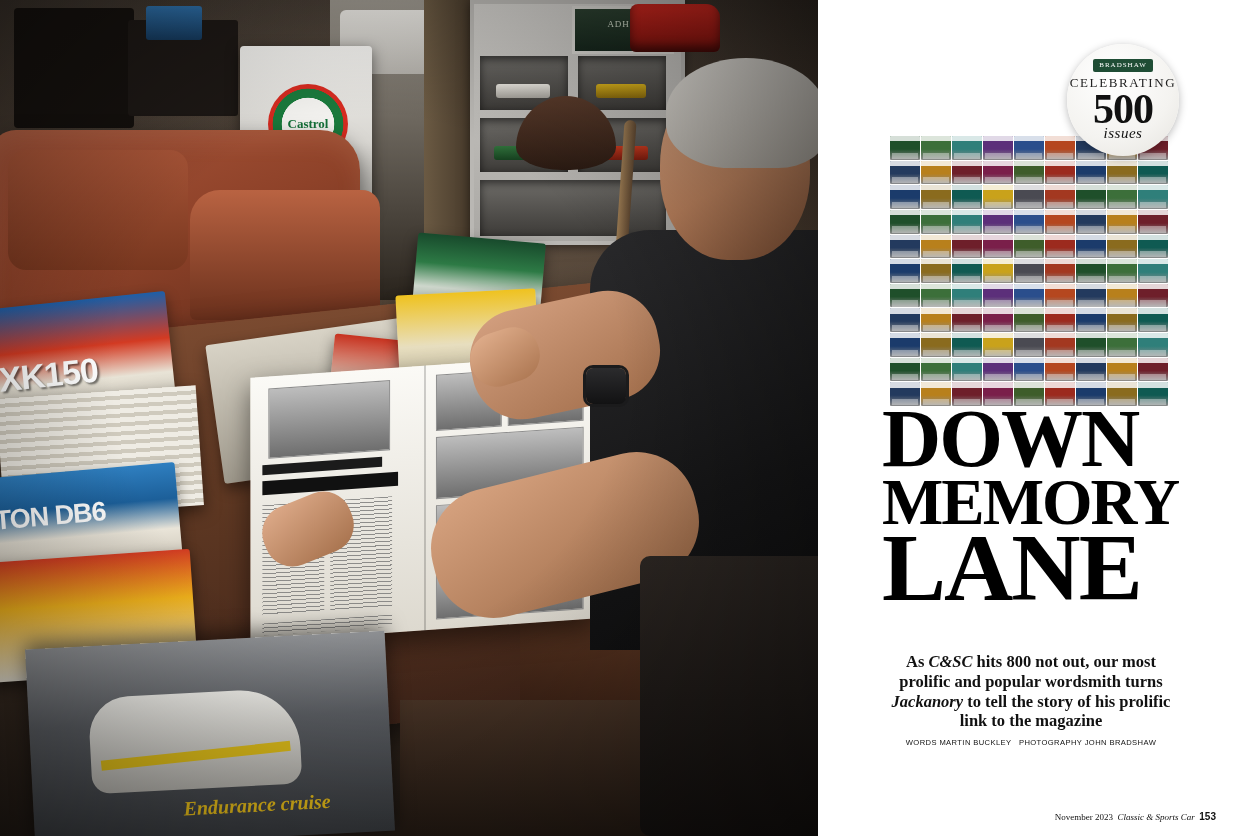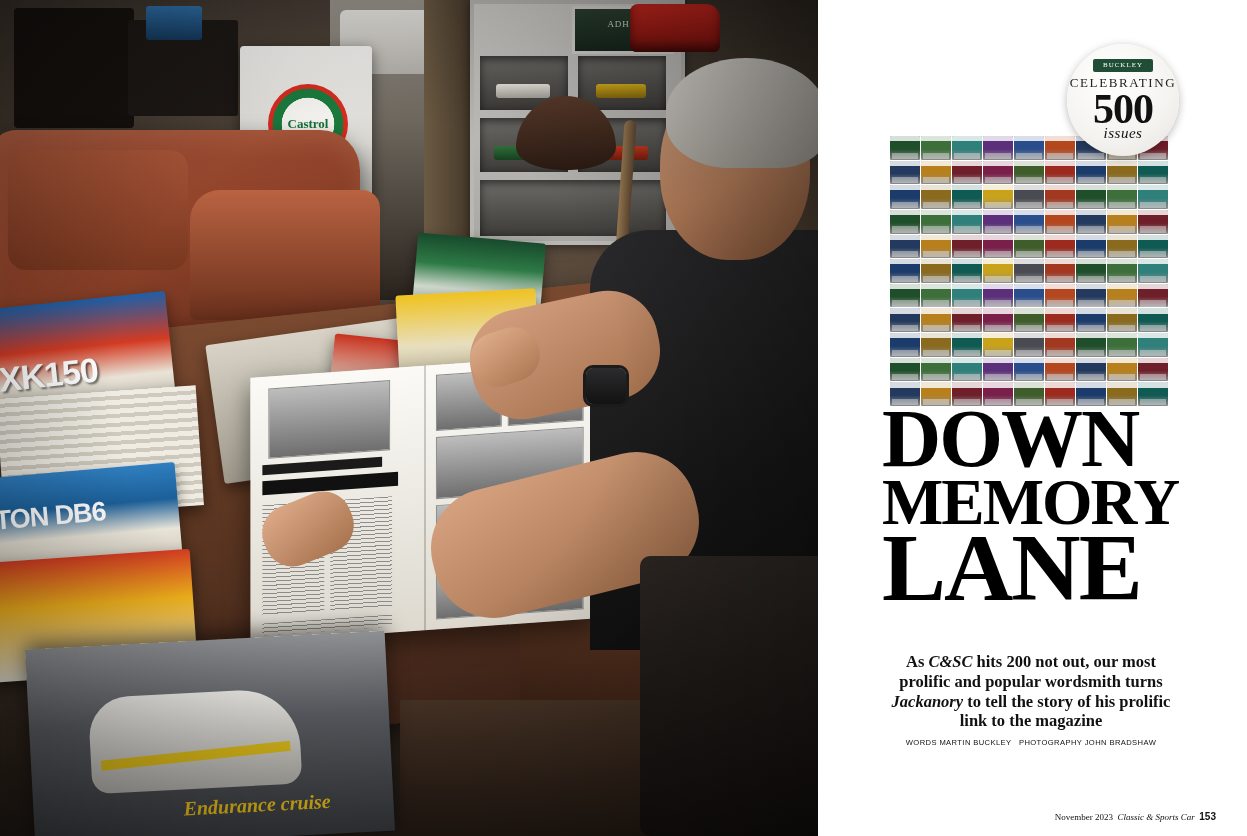--- a/index.html
+++ b/index.html
@@ -400,34 +400,34 @@
         <div class="cover" style="background: linear-gradient(rgb(110, 31, 42) 0%, rgb(110, 31, 42) 55%, rgba(0, 0, 0, 0.45) 100%);"></div>
         <div class="cover" style="background: linear-gradient(rgb(122, 31, 74) 0%, rgb(122, 31, 74) 55%, rgba(0, 0, 0, 0.45) 100%);"></div>
         <div class="cover" style="background: linear-gradient(rgb(62, 93, 42) 0%, rgb(62, 93, 42) 55%, rgba(0, 0, 0, 0.45) 100%);"></div>
         <div class="cover" style="background: linear-gradient(rgb(156, 42, 30) 0%, rgb(156, 42, 30) 55%, rgba(0, 0, 0, 0.45) 100%);"></div>
         <div class="cover" style="background: linear-gradient(rgb(27, 59, 107) 0%, rgb(27, 59, 107) 55%, rgba(0, 0, 0, 0.45) 100%);"></div>
         <div class="cover" style="background: linear-gradient(rgb(138, 107, 30) 0%, rgb(138, 107, 30) 55%, rgba(0, 0, 0, 0.45) 100%);"></div>
         <div class="cover" style="background: linear-gradient(rgb(15, 90, 82) 0%, rgb(15, 90, 82) 55%, rgba(0, 0, 0, 0.45) 100%);"></div>
       </div>
 
     <div class="badge">
-      <div class="badge-top">BUCKLEY</div>
+      <div class="badge-top">BRADSHAW</div>
       <div class="badge-celebrating">CELEBRATING</div>
       <div class="badge-num">500</div>
       <div class="badge-issues">issues</div>
     </div>
 
     <div class="headline">
       <span class="hl-line hl1">DOWN</span>
       <span class="hl-line hl2">MEMORY</span>
       <span class="hl-line hl3">LANE</span>
     </div>
 
     <div class="standfirst">
-      <span>As </span><i>C&amp;SC</i><span> hits 200 not out, our most prolific and popular wordsmith turns </span><i>Jackanory</i><span> to tell the story of his prolific link to the magazine</span>
+      <span>As </span><i>C&amp;SC</i><span> hits 800 not out, our most prolific and popular wordsmith turns </span><i>Jackanory</i><span> to tell the story of his prolific link to the magazine</span>
     </div>
 
     <div class="credits">
       <span>WORDS</span>
       <b>MARTIN BUCKLEY</b>
       &nbsp;
       <span>PHOTOGRAPHY</span>
       <b>JOHN BRADSHAW</b>
     </div>
 

